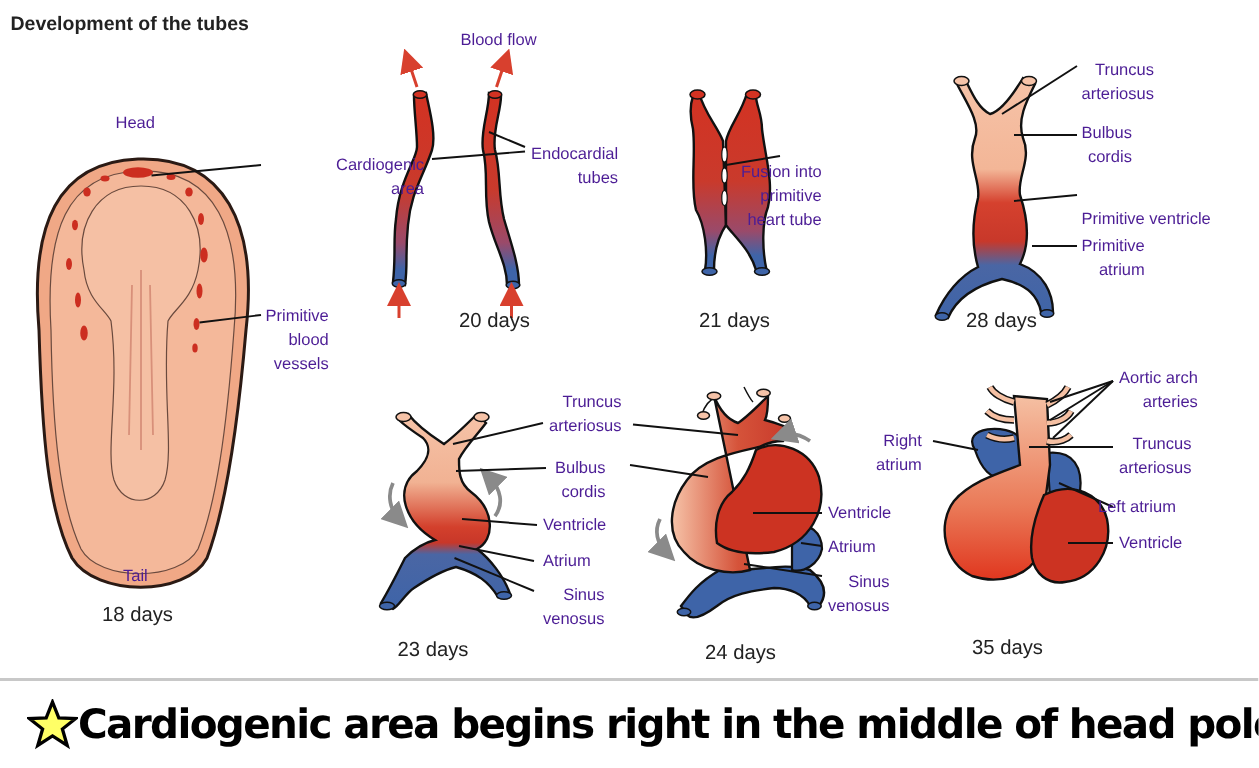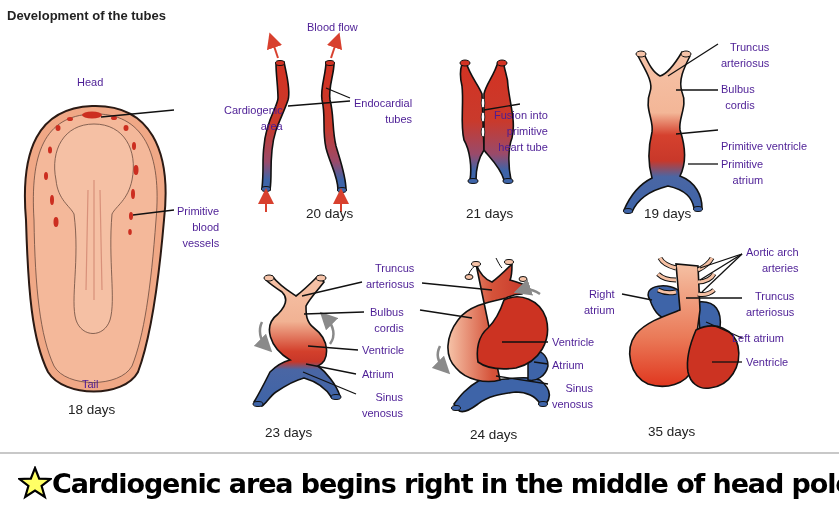--- a/index.html
+++ b/index.html
@@ -200,21 +200,21 @@
 heart tube</div>
 <div class="day" style="left:466px;top:206px;">21 days</div>
 
 <div class="lbl" style="left:721px;top:39px;">Truncus
 arteriosus</div>
 <div class="lbl" style="left:721px;top:81px;">Bulbus
 cordis</div>
 <div class="lbl" style="left:721px;top:122px;margin-top:16px;">Primitive ventricle</div>
 <div class="lbl" style="left:721px;top:156px;">Primitive
 atrium</div>
-<div class="day" style="left:644px;top:206px;">19 days</div>
+<div class="day" style="left:644px;top:206px;">28 days</div>
 
 <div class="lbl" style="left:366px;top:260px;">Truncus
 arteriosus</div>
 <div class="lbl" style="left:370px;top:304px;">Bulbus
 cordis</div>
 <div class="lbl" style="left:362px;top:342px;">Ventricle</div>
 <div class="lbl" style="left:362px;top:366px;">Atrium</div>
 <div class="lbl" style="left:362px;top:389px;">Sinus
 venosus</div>
 <div class="day" style="left:265px;top:425px;text-align:center;">23 days</div>

